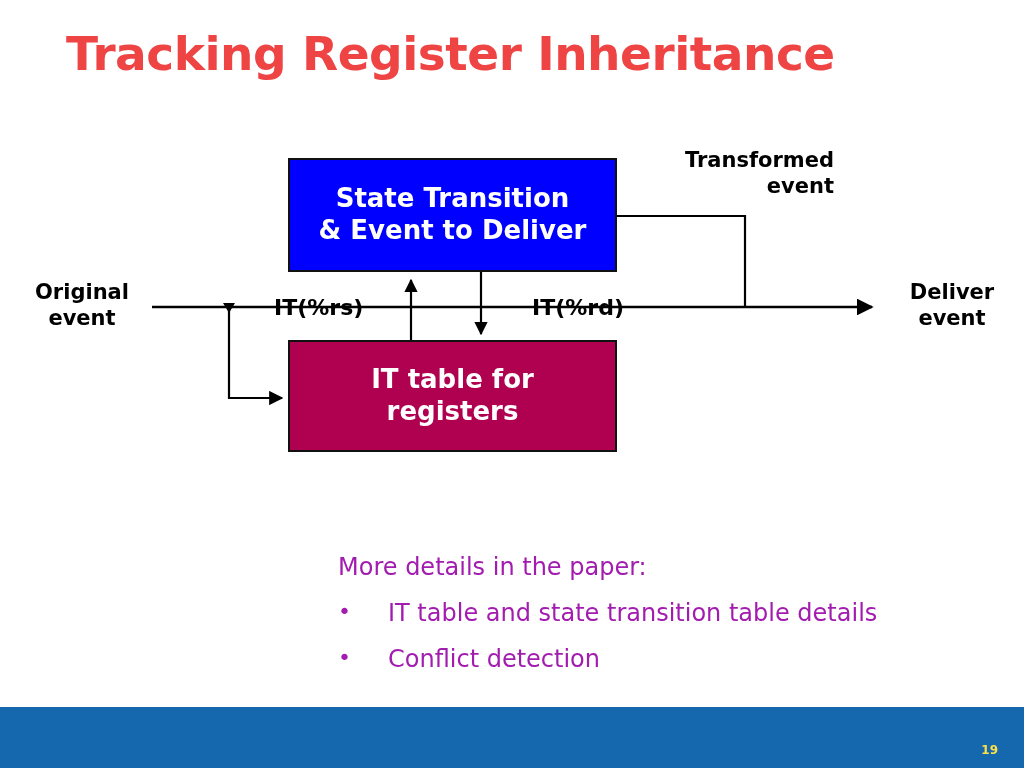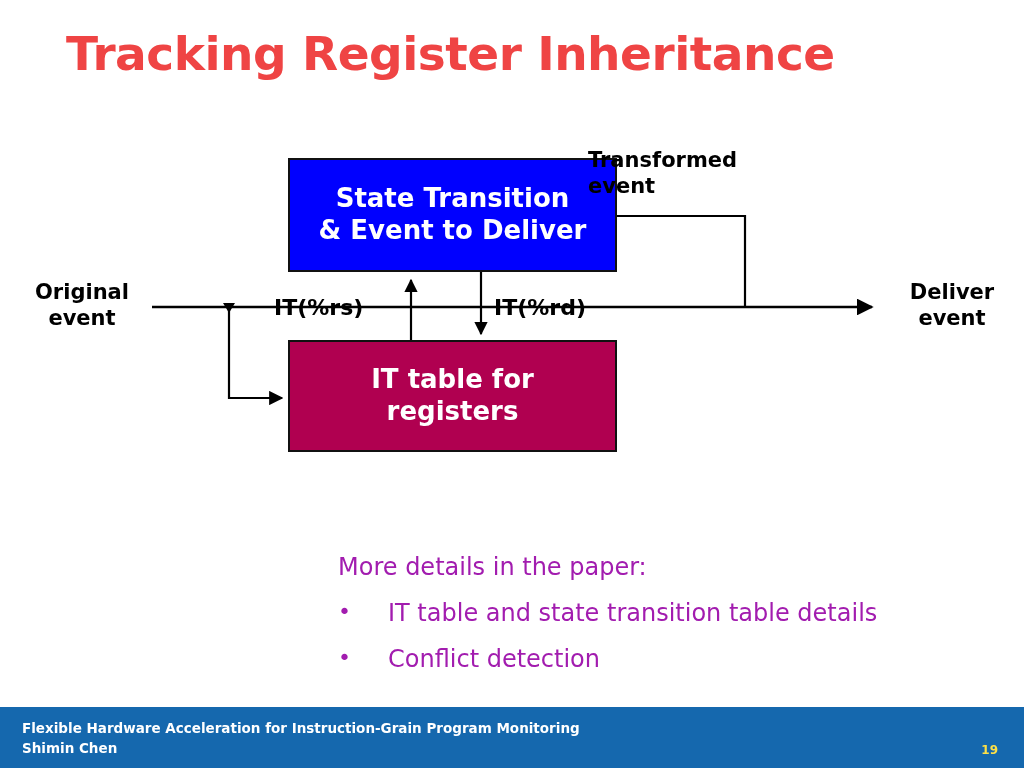--- a/index.html
+++ b/index.html
@@ -96,38 +96,38 @@
     width: 136px;
     text-align: center;
   }
   #label-deliver-event {
     left: 888px;
     top: 280px;
     width: 128px;
     text-align: center;
   }
   #label-transformed-event {
-    left: 588px;
+    left: 634px;
     top: 148px;
     width: 200px;
-    text-align: left;
+    text-align: right;
   }
   #label-it-rs {
     left: 274px;
     top: 295px;
     width: 130px;
     text-align: left;
     font-size: 22px;
     font-family: "DejaVu Sans", "Liberation Sans", sans-serif;
   }
   #label-it-rd {
     left: 494px;
     top: 295px;
     width: 130px;
-    text-align: left;
+    text-align: right;
     font-size: 22px;
     font-family: "DejaVu Sans", "Liberation Sans", sans-serif;
   }
 
   
   #body-text {
     position: absolute;
     left: 338px;
     top: 555px;
     width: 640px;
@@ -257,20 +257,16 @@
       <span class="bullet-text">IT table and state transition table details</span>
     </div>
 
     <div class="bullet-row">
       <span class="bullet-dot">•</span>
       <span class="bullet-text">Conflict detection</span>
     </div>
   </div>
 
   <div id="footer-bar">
-    <div id="footer-text">
-      <span id="footer-line1">Flexible Hardware Acceleration for Instruction-Grain Program Monitoring</span>
-      <span id="footer-line2">Shimin Chen</span>
-    </div>
     <div id="footer-page-number">19</div>
   </div>
 
 </div>
 
 </body></html>

